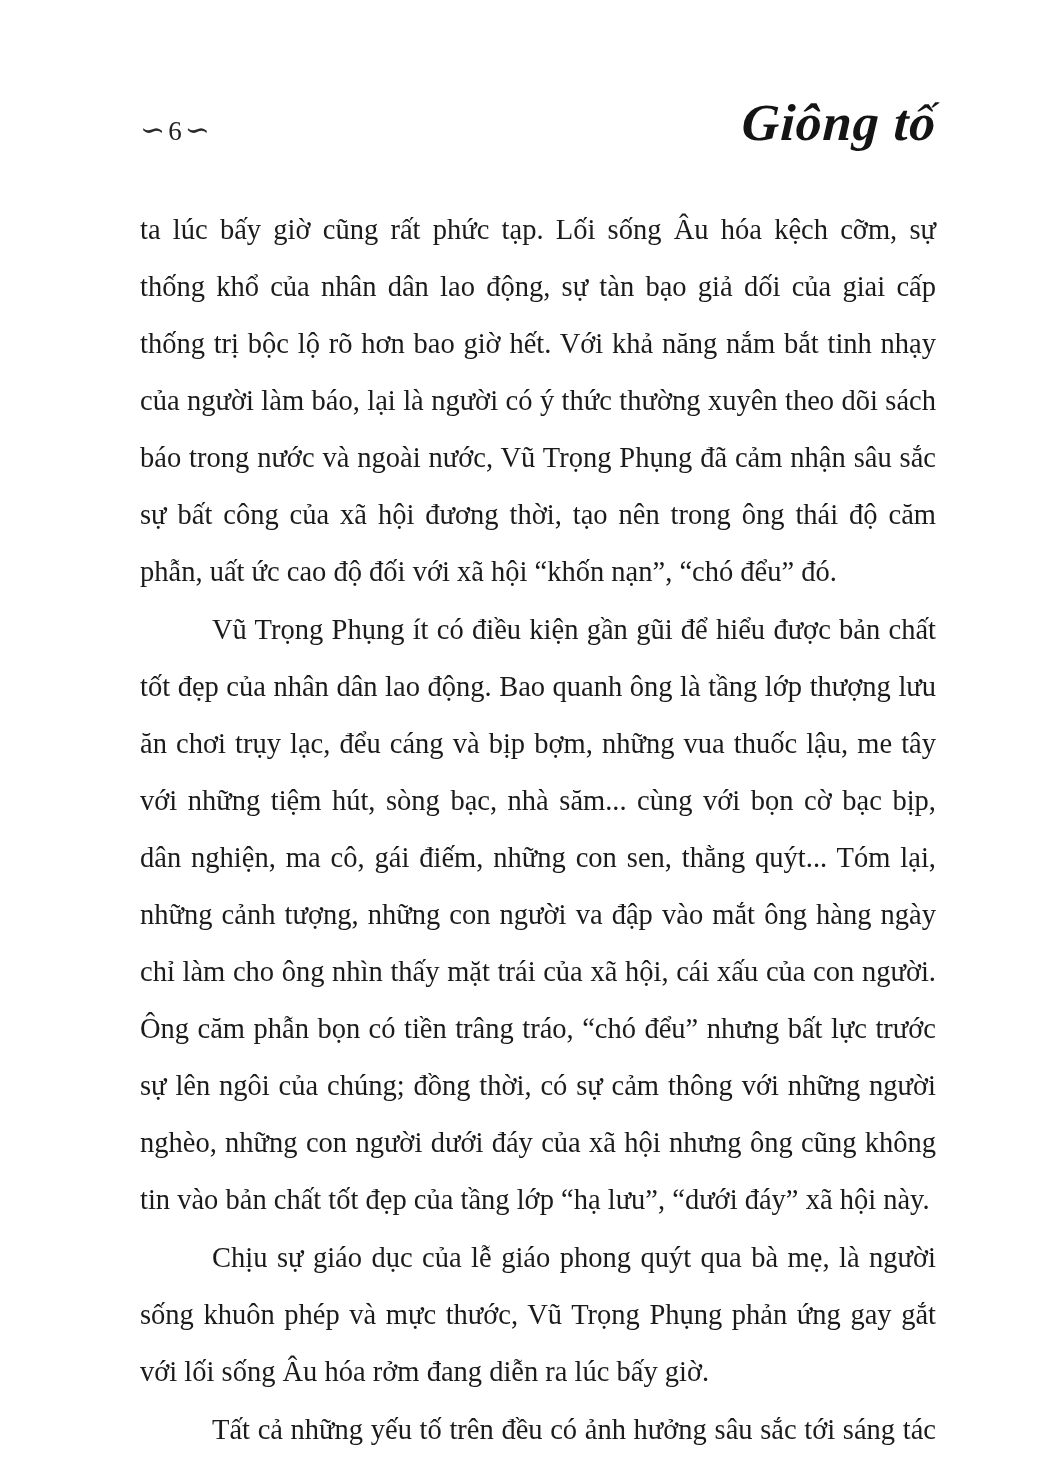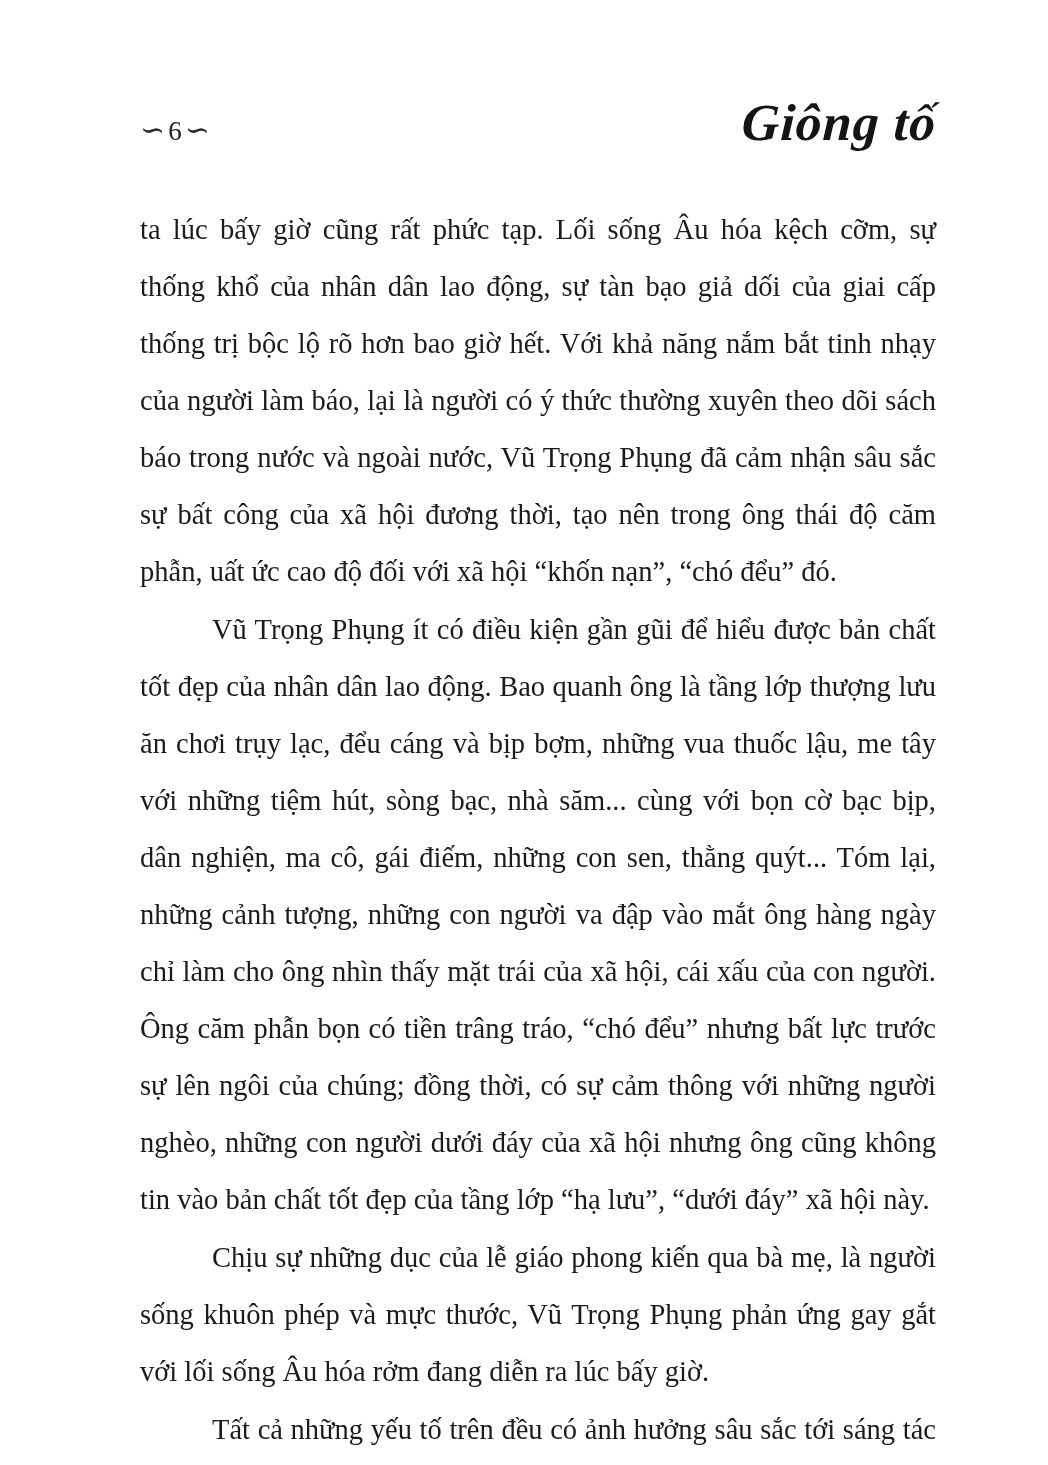--- a/index.html
+++ b/index.html
@@ -75,18 +75,18 @@
         <span class="decor">∽</span>
         <span>6</span>
         <span class="decor">∽</span>
       </div>
       <div class="running-title">Giông tố</div>
     </div>
 
     <div class="body-text">
       <p>ta lúc bấy giờ cũng rất phức tạp. Lối sống Âu hóa kệch cỡm, sự thống khổ của nhân dân lao động, sự tàn bạo giả dối của giai cấp thống trị bộc lộ rõ hơn bao giờ hết. Với khả năng nắm bắt tinh nhạy của người làm báo, lại là người có ý thức thường xuyên theo dõi sách báo trong nước và ngoài nước, Vũ Trọng Phụng đã cảm nhận sâu sắc sự bất công của xã hội đương thời, tạo nên trong ông thái độ căm phẫn, uất ức cao độ đối với xã hội “khốn nạn”, “chó đểu” đó.</p>
       <p class="indent">Vũ Trọng Phụng ít có điều kiện gần gũi để hiểu được bản chất tốt đẹp của nhân dân lao động. Bao quanh ông là tầng lớp thượng lưu ăn chơi trụy lạc, đểu cáng và bịp bợm, những vua thuốc lậu, me tây với những tiệm hút, sòng bạc, nhà săm... cùng với bọn cờ bạc bịp, dân nghiện, ma cô, gái điếm, những con sen, thằng quýt... Tóm lại, những cảnh tượng, những con người va đập vào mắt ông hàng ngày chỉ làm cho ông nhìn thấy mặt trái của xã hội, cái xấu của con người. Ông căm phẫn bọn có tiền trâng tráo, “chó đểu” nhưng bất lực trước sự lên ngôi của chúng; đồng thời, có sự cảm thông với những người nghèo, những con người dưới đáy của xã hội nhưng ông cũng không tin vào bản chất tốt đẹp của tầng lớp “hạ lưu”, “dưới đáy” xã hội này.</p>
-      <p class="indent">Chịu sự những dục của lễ giáo phong kiến qua bà mẹ, là người sống khuôn phép và mực thước, Vũ Trọng Phụng phản ứng gay gắt với lối sống Âu hóa rởm đang diễn ra lúc bấy giờ.</p>
+      <p class="indent">Chịu sự giáo dục của lễ giáo phong quýt qua bà mẹ, là người sống khuôn phép và mực thước, Vũ Trọng Phụng phản ứng gay gắt với lối sống Âu hóa rởm đang diễn ra lúc bấy giờ.</p>
       <p class="indent">Tất cả những yếu tố trên đều có ảnh hưởng sâu sắc tới sáng tác của nhà văn.</p>
     </div>
 
   </div>
 </div>
 
 </body></html>

